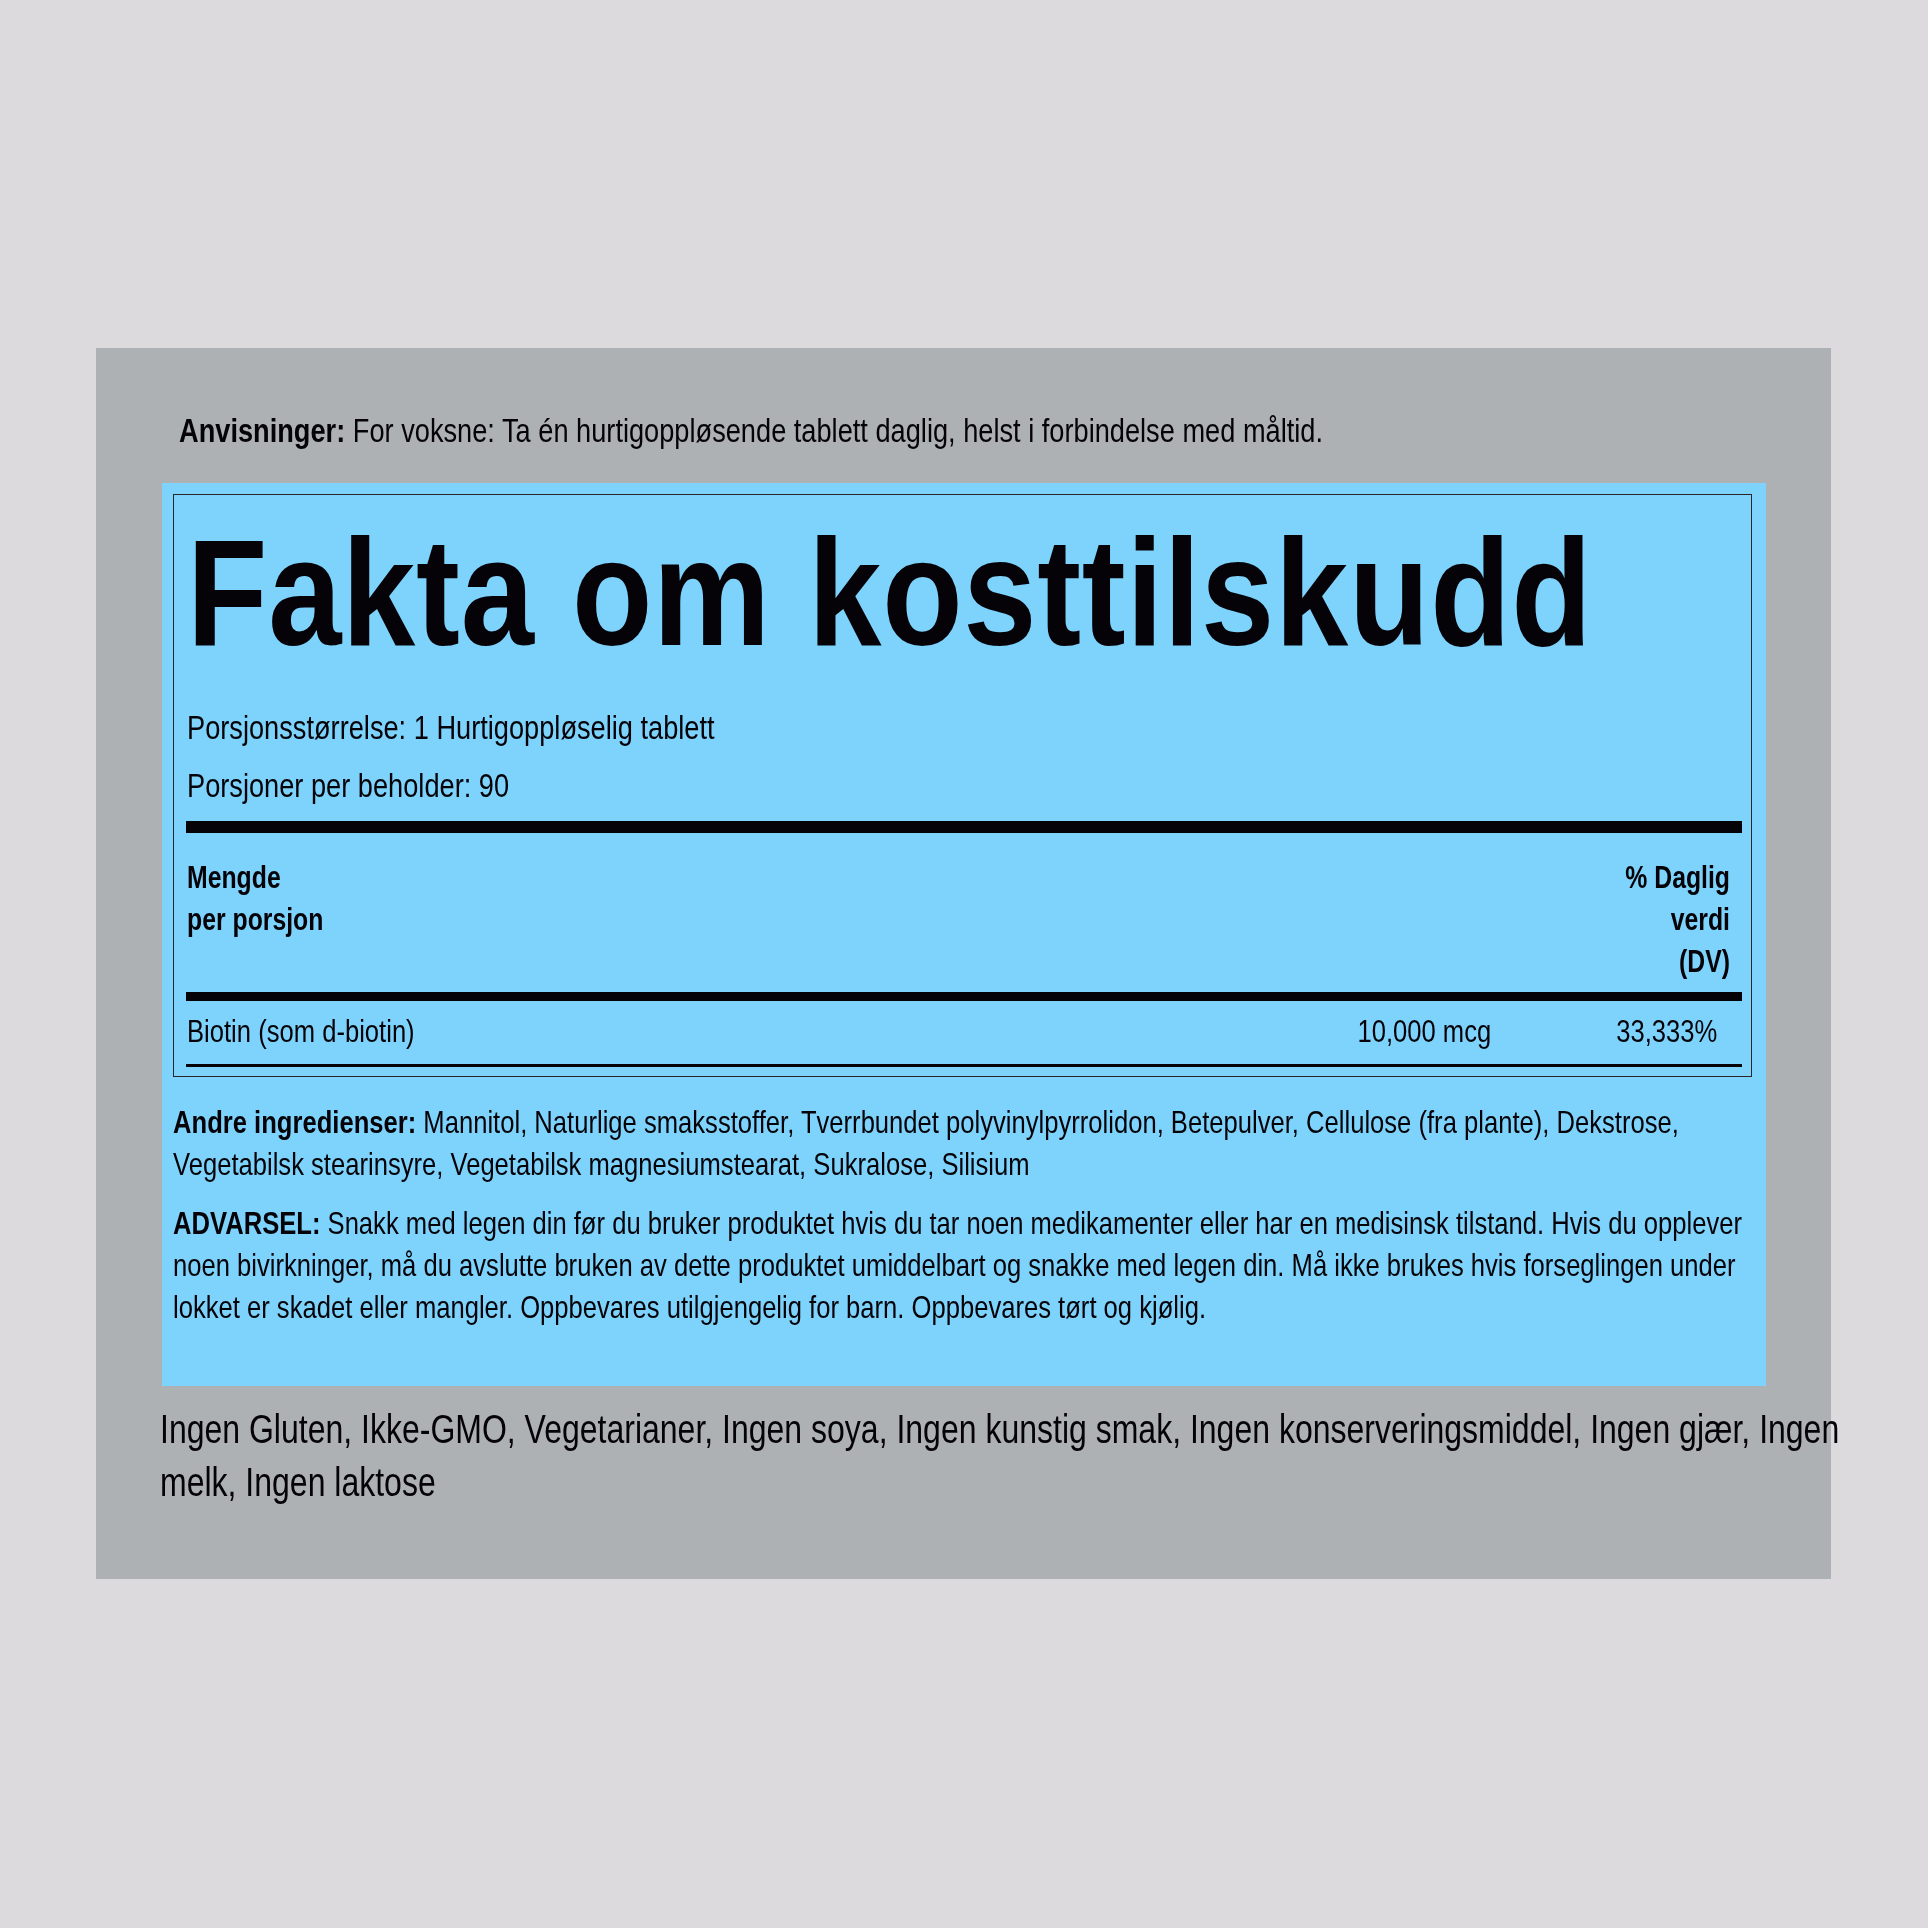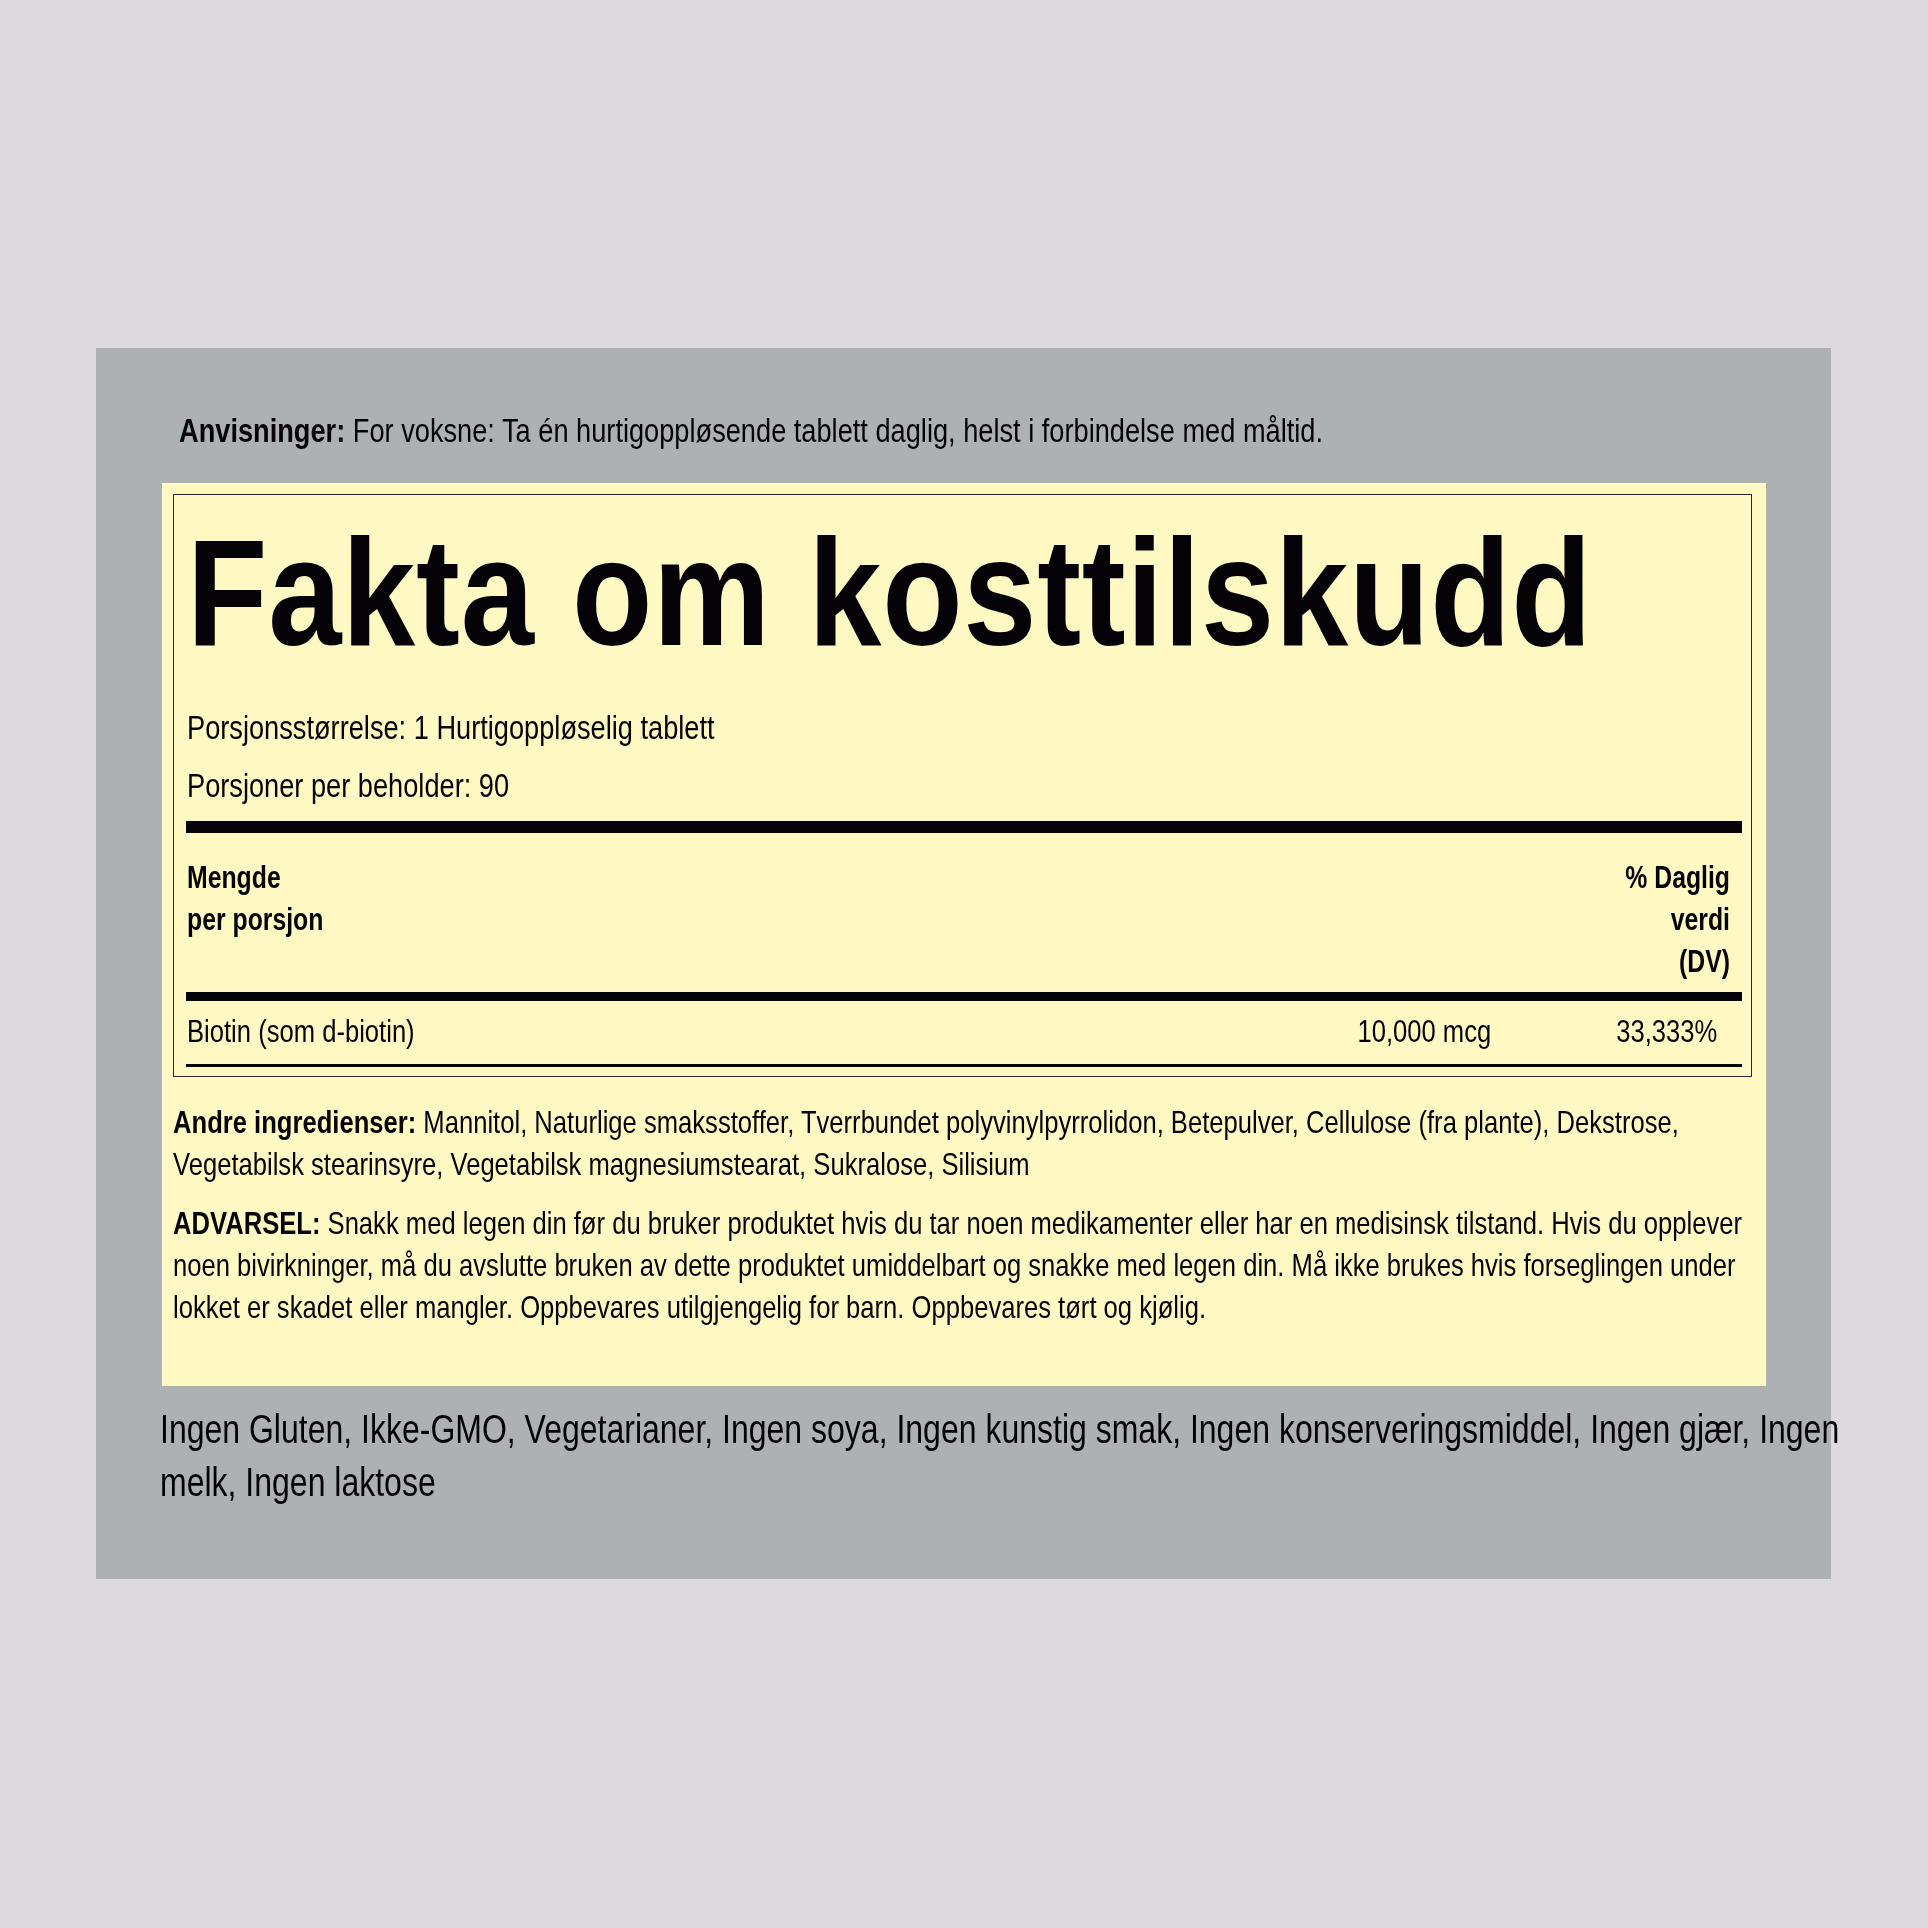--- a/index.html
+++ b/index.html
@@ -4,21 +4,21 @@
 <style>
   html, body { margin:0; padding:0; }
   body {
     width:1928px; height:1928px; background:#dcdadd; position:relative; overflow:hidden;
     font-family:"Liberation Sans", "DejaVu Sans", sans-serif; color:#050308;
   }
   .grey-panel { position:absolute; left:96px; top:348px; width:1735px; height:1231px; background:#aeb1b4; }
   .cond { transform-origin:0 0; transform:scaleX(0.80); position:absolute; }
   .directions { left:179px; top:409px; width:1977px; font-size:34px; line-height:43px; white-space:nowrap; }
   .directions b { font-weight:900; }
-  .white-panel { position:absolute; left:162px; top:483px; width:1604px; height:903px; background:#fef9c3; }
+  .white-panel { position:absolute; left:162px; top:483px; width:1604px; height:903px; background:#7dd3fc; }
   .facts-box { position:absolute; left:11.3px; top:11.3px; width:1577px; height:581px; border:1.9px solid #2a2628; }
   .title { position:absolute; left:13px; top:17px; font-size:153px; font-weight:900; line-height:160px; white-space:nowrap;
            transform-origin:0 0; transform:scaleX(0.86); letter-spacing:0.9px; }
   .serving { left:13px; font-size:34px; line-height:41px; white-space:nowrap; }
   .bar { position:absolute; left:12.2px; width:1556px; background:#050308; }
   .hdr { font-weight:900; font-size:31px; line-height:42px; }
   .hdr-left { left:13px; top:284px; }
   .hdr-right { position:absolute; right:21px; top:284px; text-align:right; width:377px;
                transform-origin:100% 0; transform:scaleX(0.80); }
   .row-text { top:524px; font-size:32px; line-height:41px; white-space:nowrap; }

